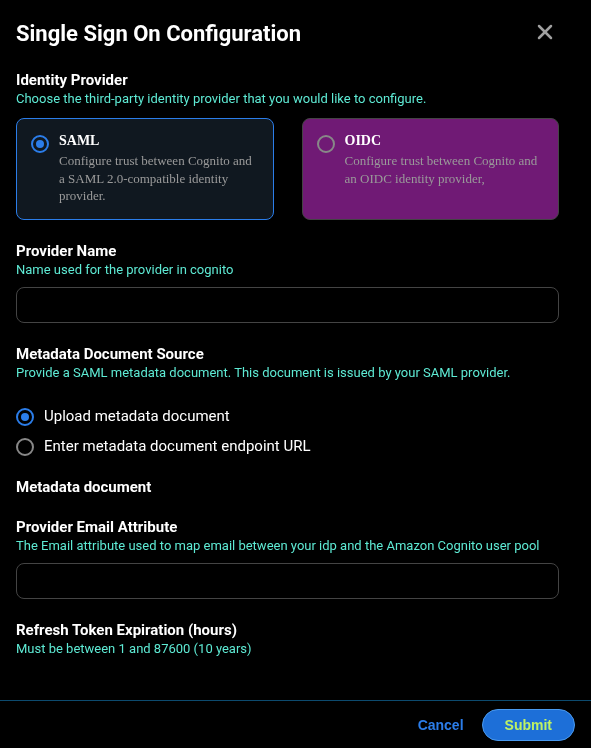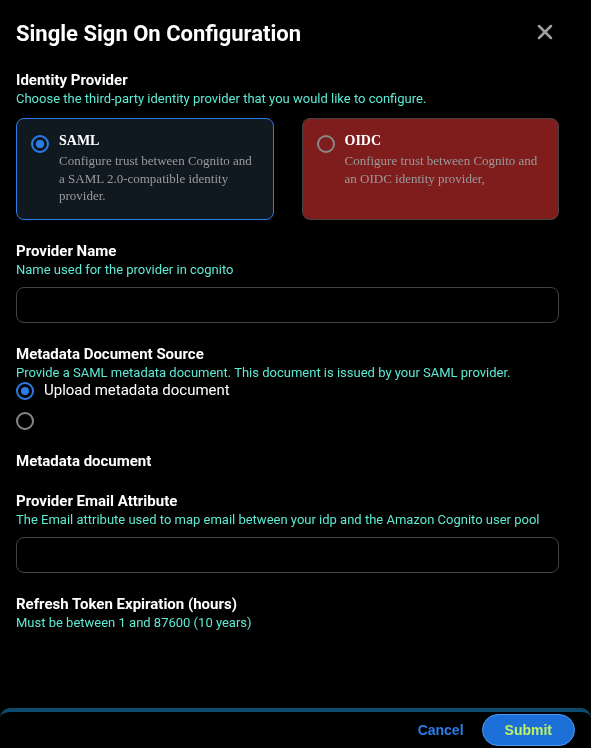--- a/index.html
+++ b/index.html
@@ -62,21 +62,21 @@
       font-family: Liberation Serif, serif;
     }
     .provider-card {
       flex: 1;
       border: 1px solid #444;
       border-radius: 8px;
       padding: 14px 14px 14px 14px;
       cursor: pointer;
       display: flex;
       gap: 10px;
-      background: #7f1d1d;
+      background: #701a75;
     }
     .provider-card.selected {
       border-color: #2b7de9;
       background: #101820;
     }
     .radio {
       width: 18px;
       height: 18px;
       border-radius: 50%;
       border: 2px solid #888;
@@ -118,21 +118,21 @@
       padding: 9px 12px;
       color: #fff;
       font-size: 14px;
       margin-top: 10px;
       outline: none;
     }
     .radio-list {
       display: flex;
       flex-direction: column;
       gap: 10px;
-      margin-top: 0;
+      margin-top: 26px;
     }
     .radio-row {
       display: flex;
       align-items: center;
       gap: 10px;
       cursor: pointer;
     }
     .radio-label {
       font-size: 15px;
       color: #fff;
@@ -149,29 +149,28 @@
       padding: 8px 18px;
       border-radius: 22px;
       cursor: pointer;
       margin-top: 10px;
     }
     .footer {
       position: absolute;
       bottom: 0;
       left: 0;
       right: 0;
-      height: 40px;
-      border-top: 4px solid #0c4a6e;
+      height: 48px;
+      border-top: 1px solid #0c4a6e;
       display: flex;
       align-items: center;
       justify-content: flex-end;
       gap: 18px;
       padding: 0 16px;
       background: #000;
-      border-radius: 10px;
     }
     .cancel-btn {
       background: none;
       border: none;
       color: #2b7de9;
       font-size: 14px;
       font-weight: 700;
       cursor: pointer;
     }
     .submit-btn {
@@ -231,20 +230,21 @@
   <div class="section">
     <div class="section-title">Metadata Document Source</div>
     <div class="section-subtitle">Provide a SAML metadata document. This document is issued by your SAML provider.</div>
     <div class="radio-list">
       <div class="radio-row">
         <div class="radio checked"></div>
         <span class="radio-label">Upload metadata document</span>
       </div>
       <div class="radio-row">
         <div class="radio"></div>
+        <span class="radio-label">Enter metadata document endpoint URL</span>
       </div>
     </div>
   </div>
 
   <div class="section">
     <div class="section-title">Metadata document</div>
   </div>
 
   <div class="section">
     <div class="section-title">Provider Email Attribute</div>

